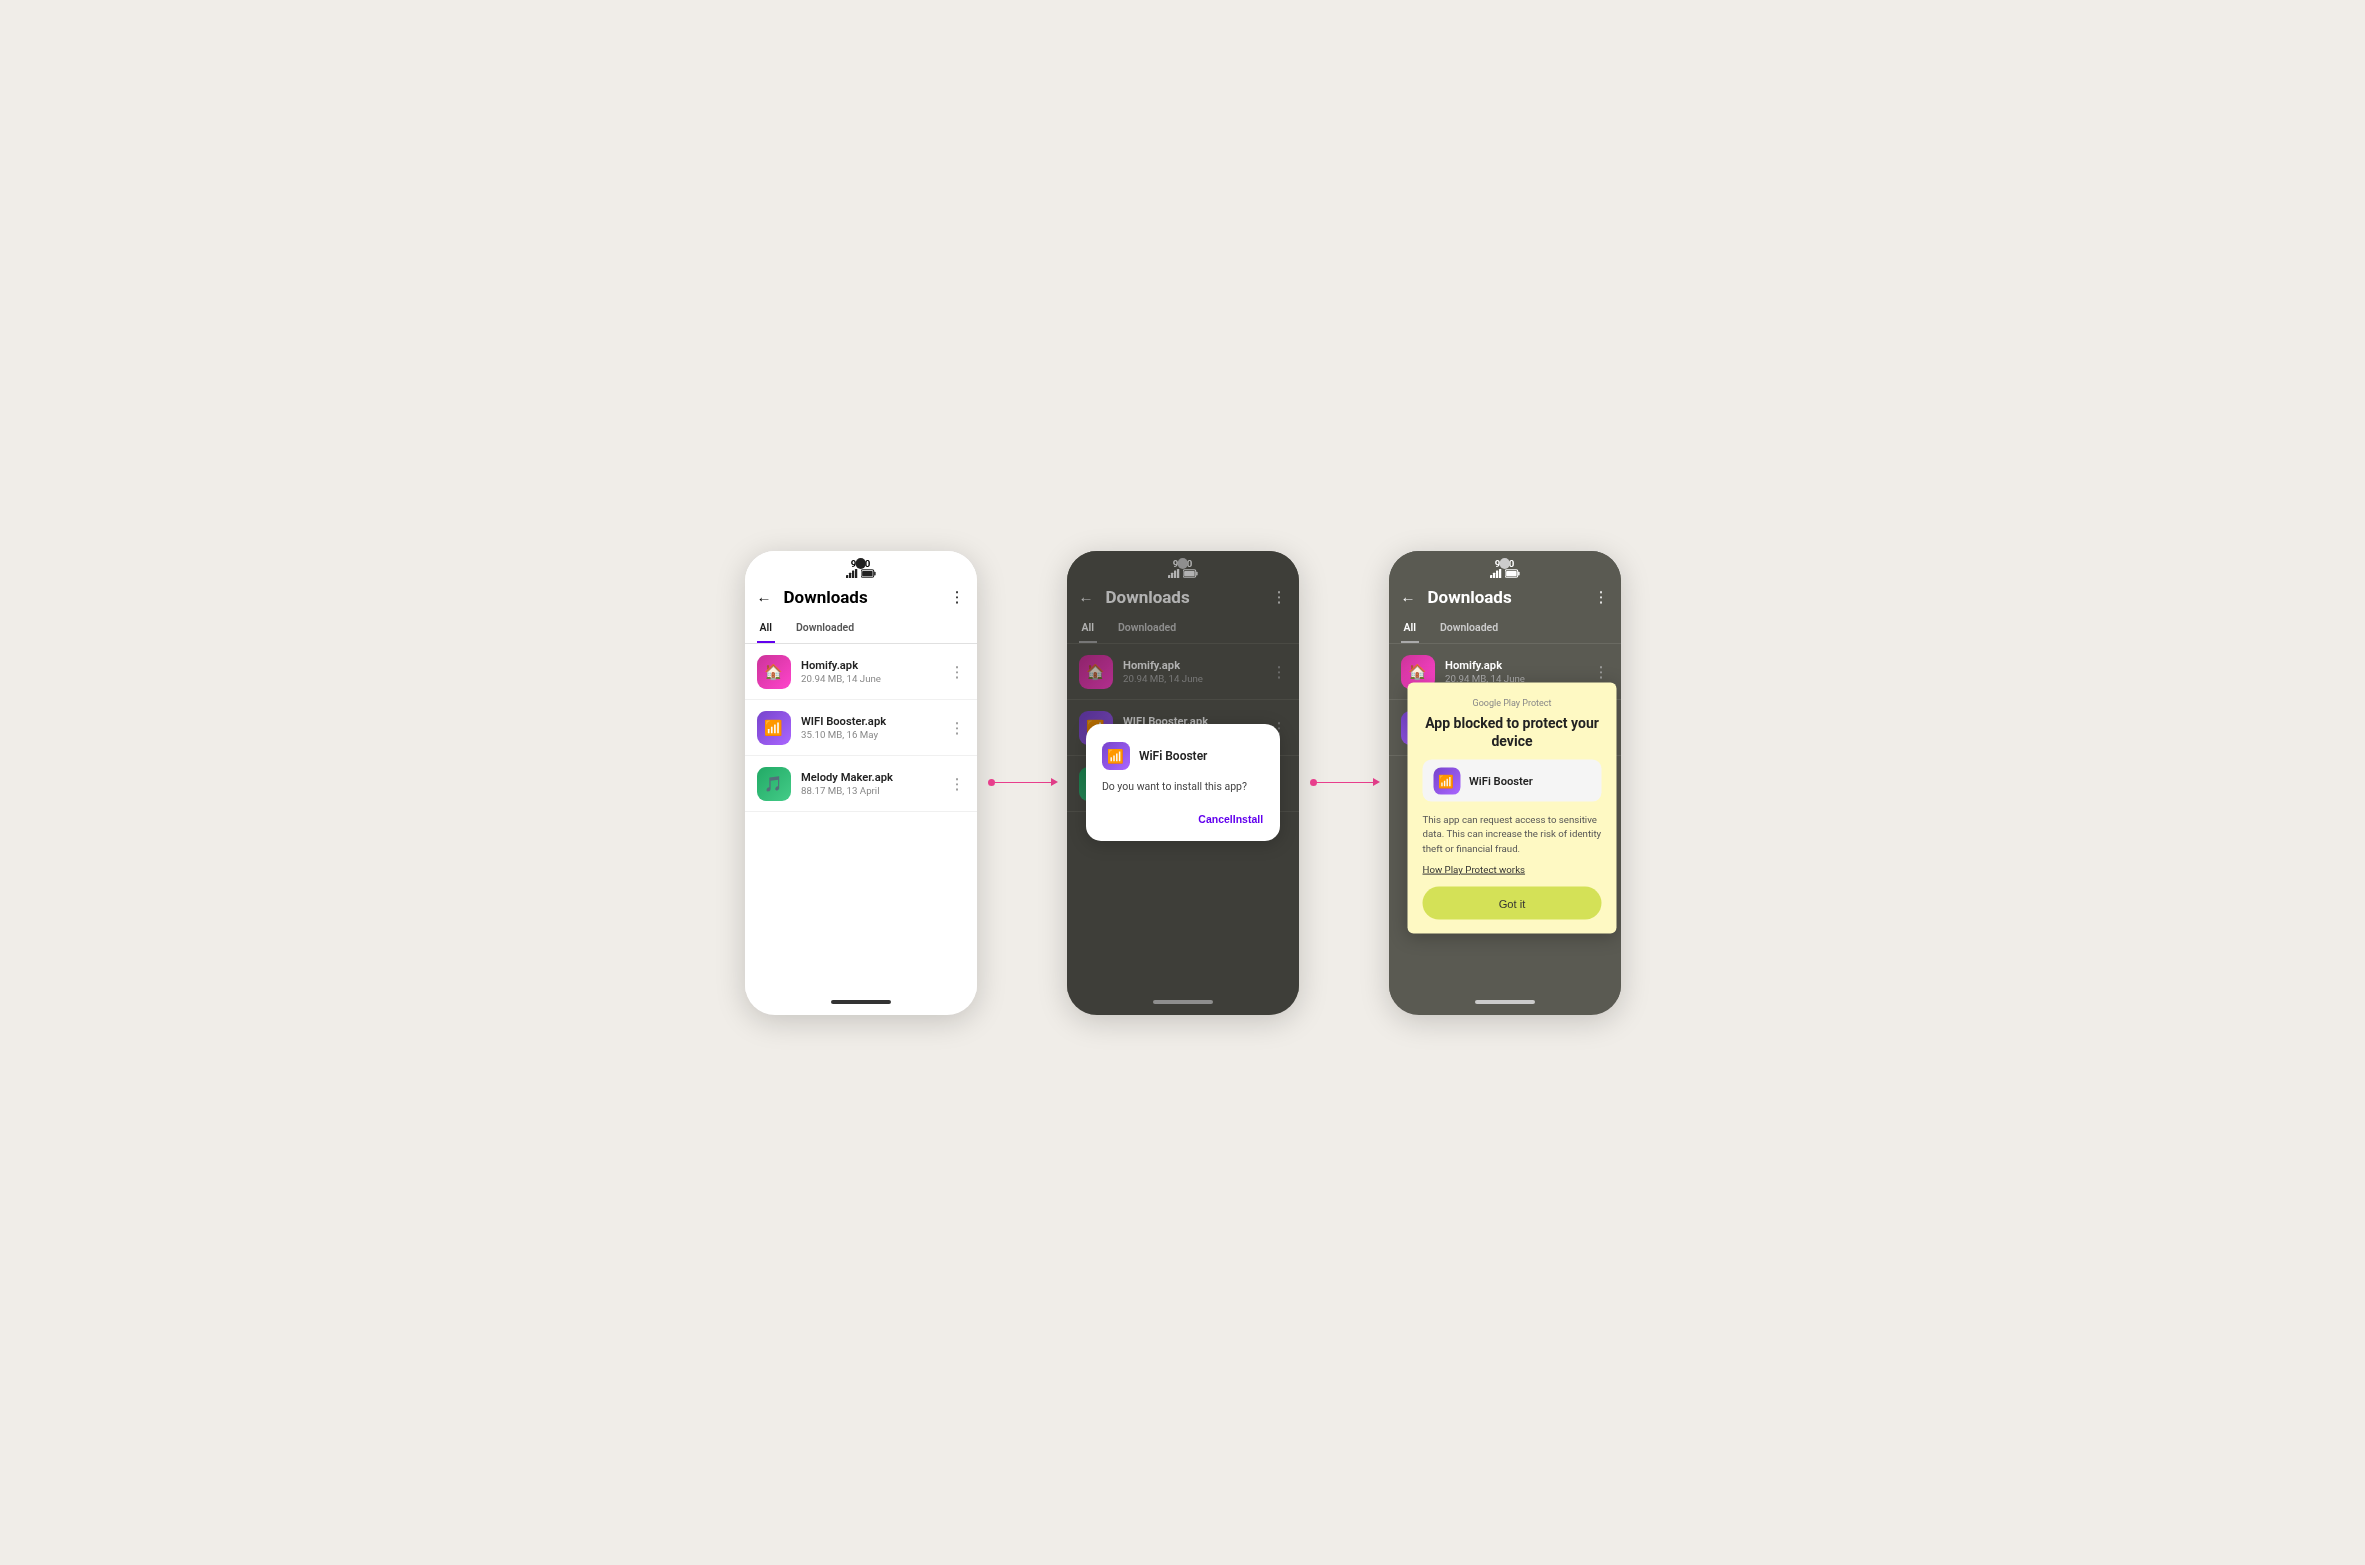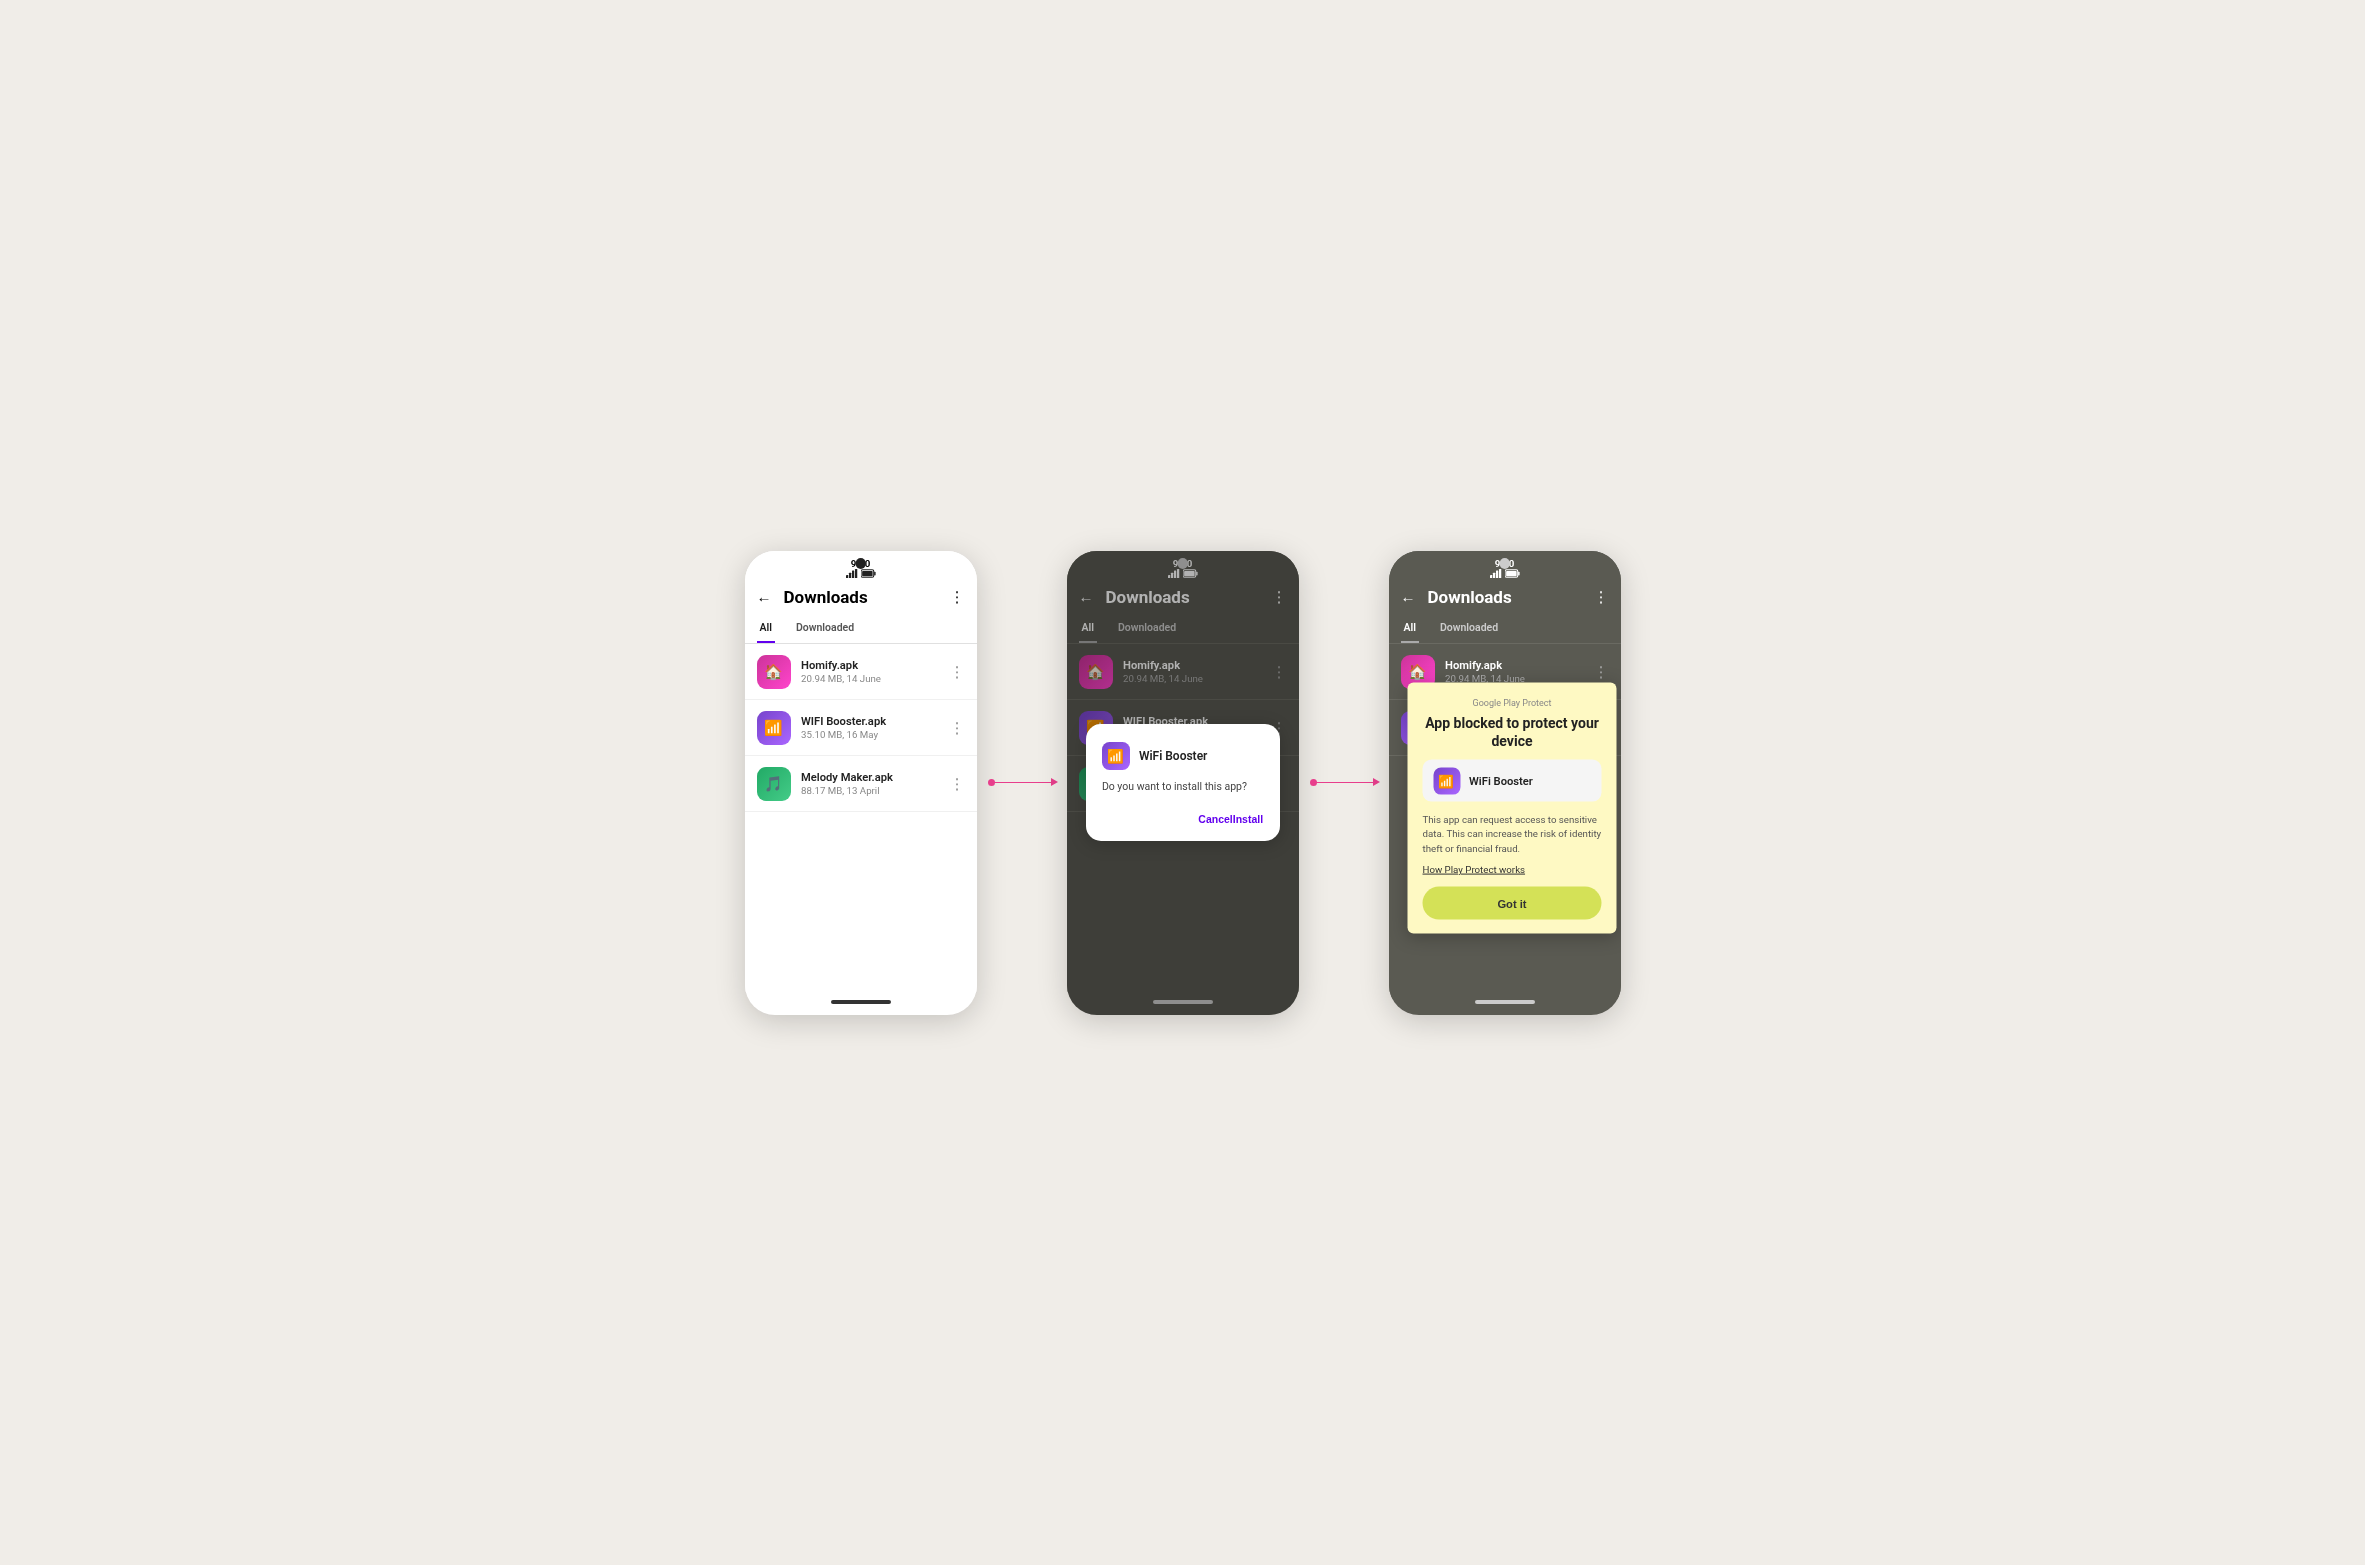--- a/index.html
+++ b/index.html
@@ -327,21 +327,21 @@
       display: block;
     }
 
     .pp-got-it-btn {
       width: 100%;
       padding: 10.5px;
       background: #d4e157;
       border: none;
       border-radius: 37px;
       font-size: 11.2px;
-      font-weight: 700;
+      font-weight: 400;
       color: #333;
       cursor: pointer;
       text-align: center;
     }
 
     
     .arrow-connector {
       display: flex;
       align-items: center;
       justify-content: center;

